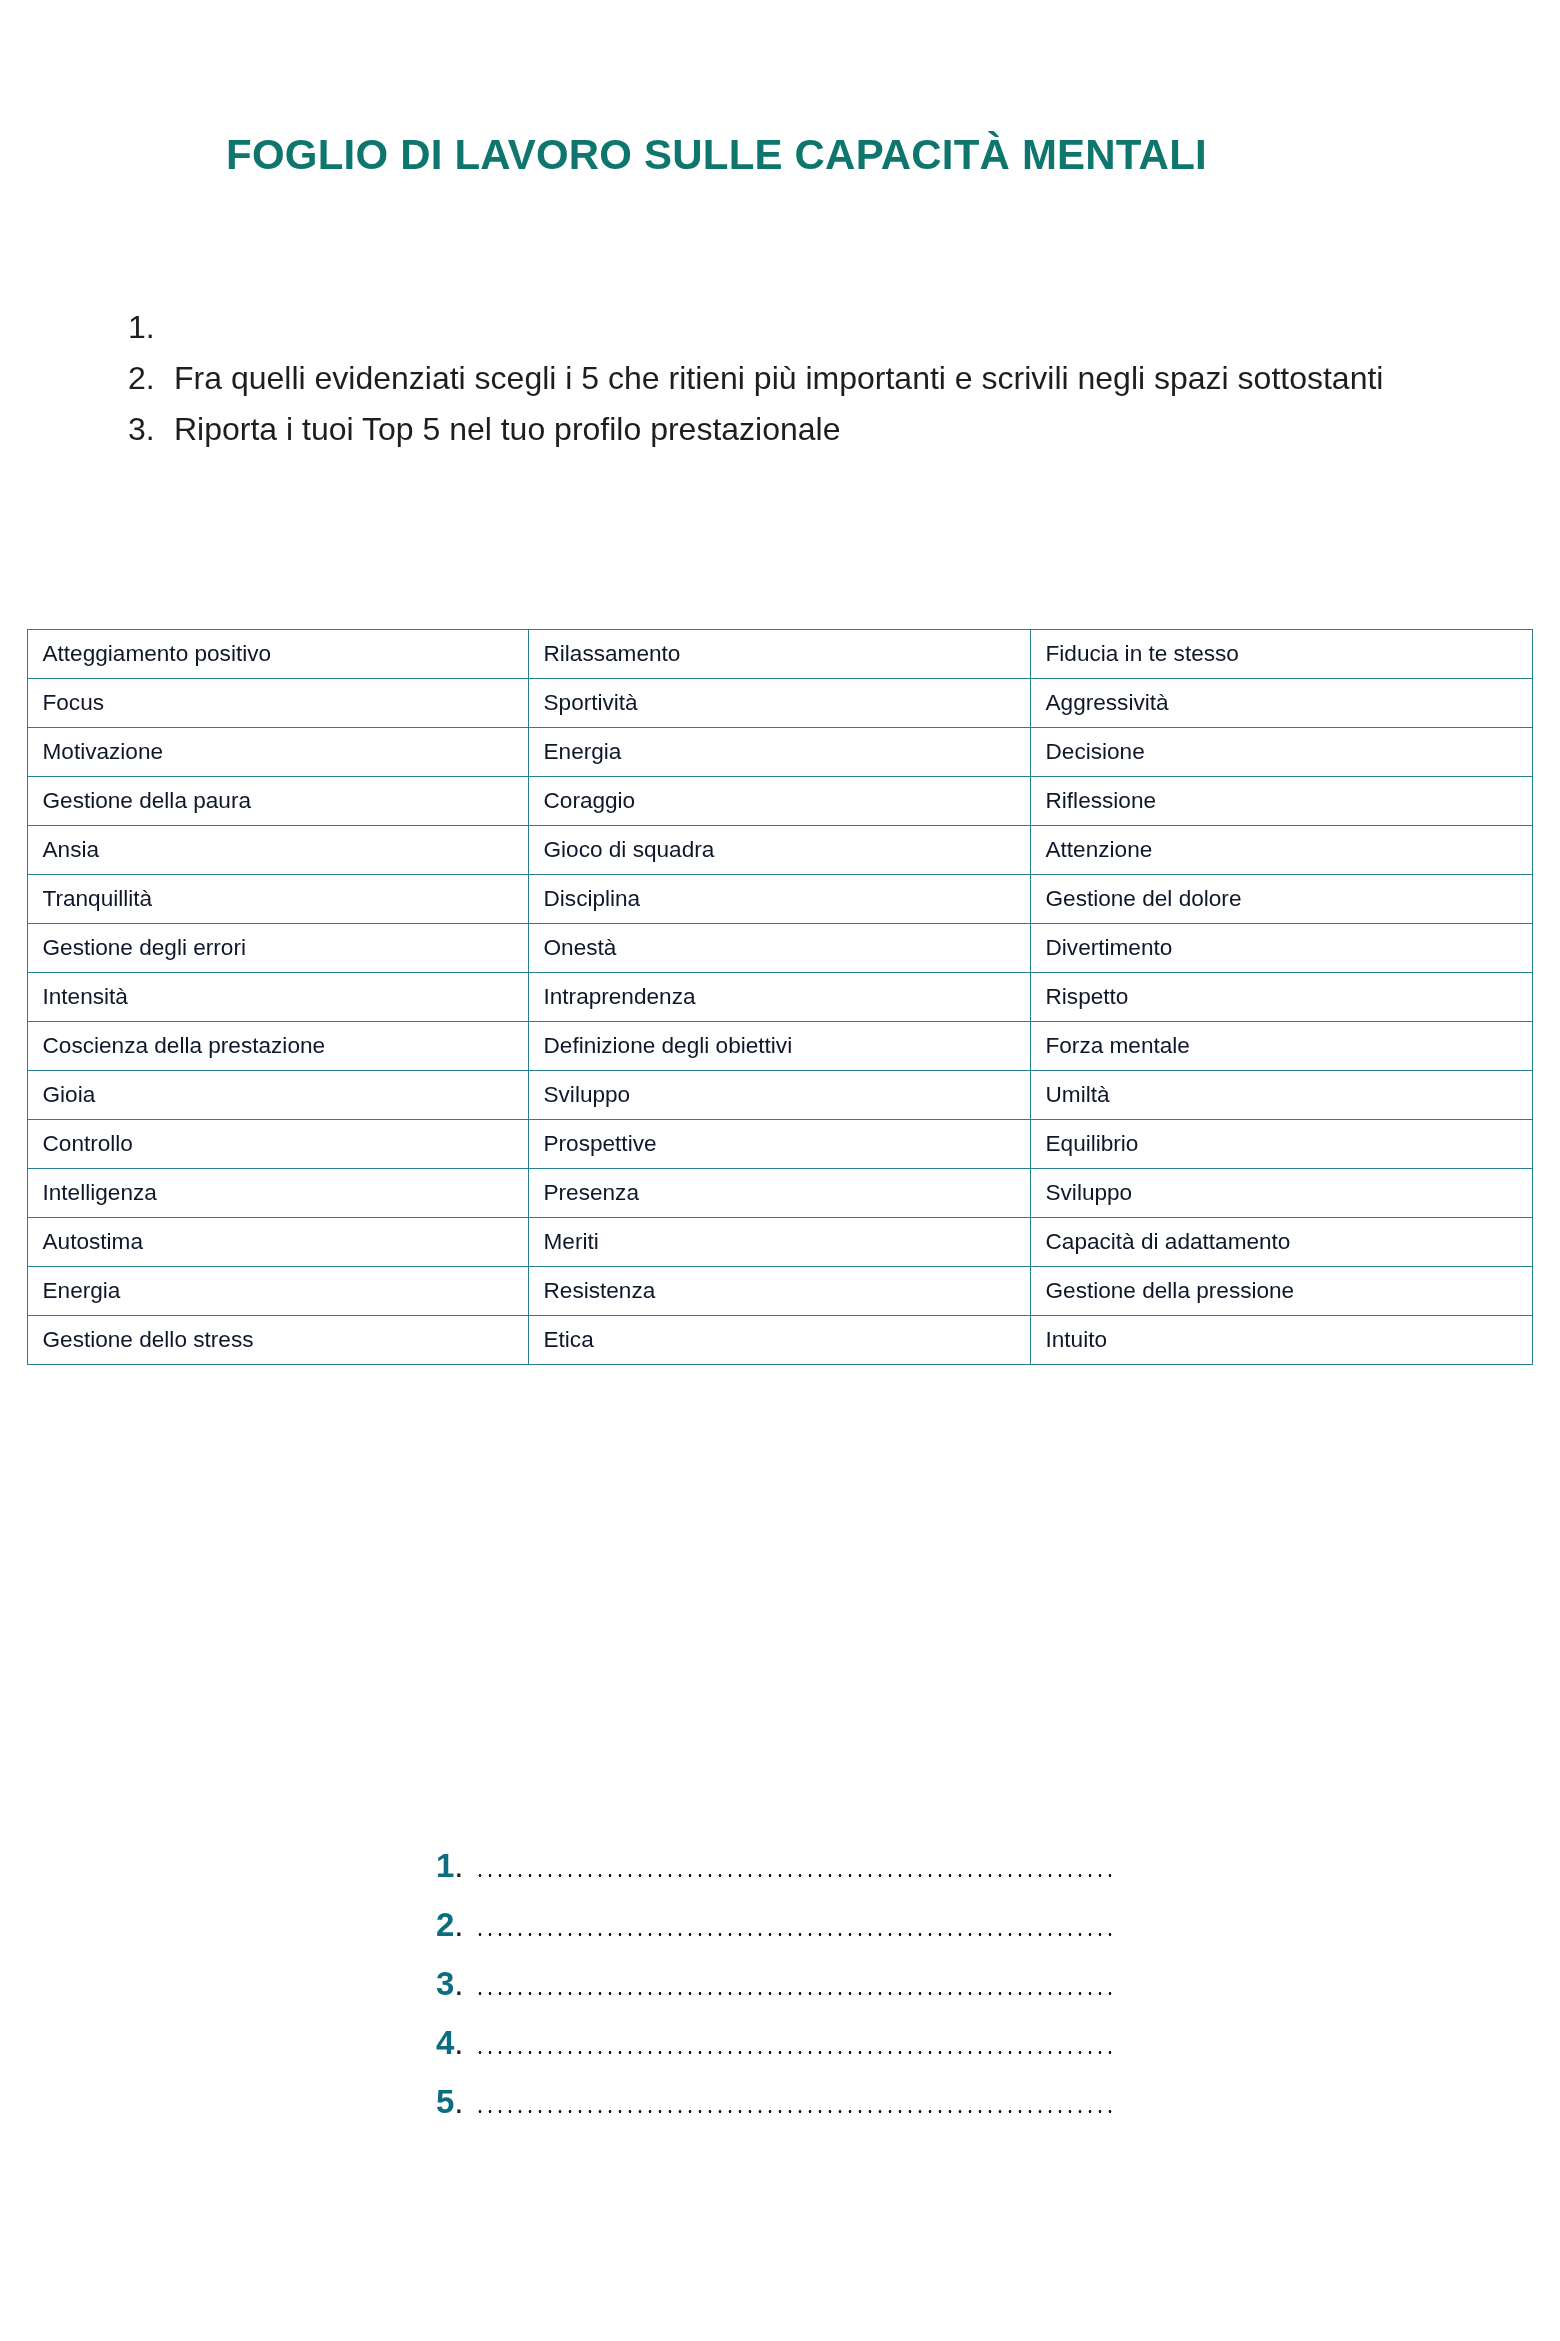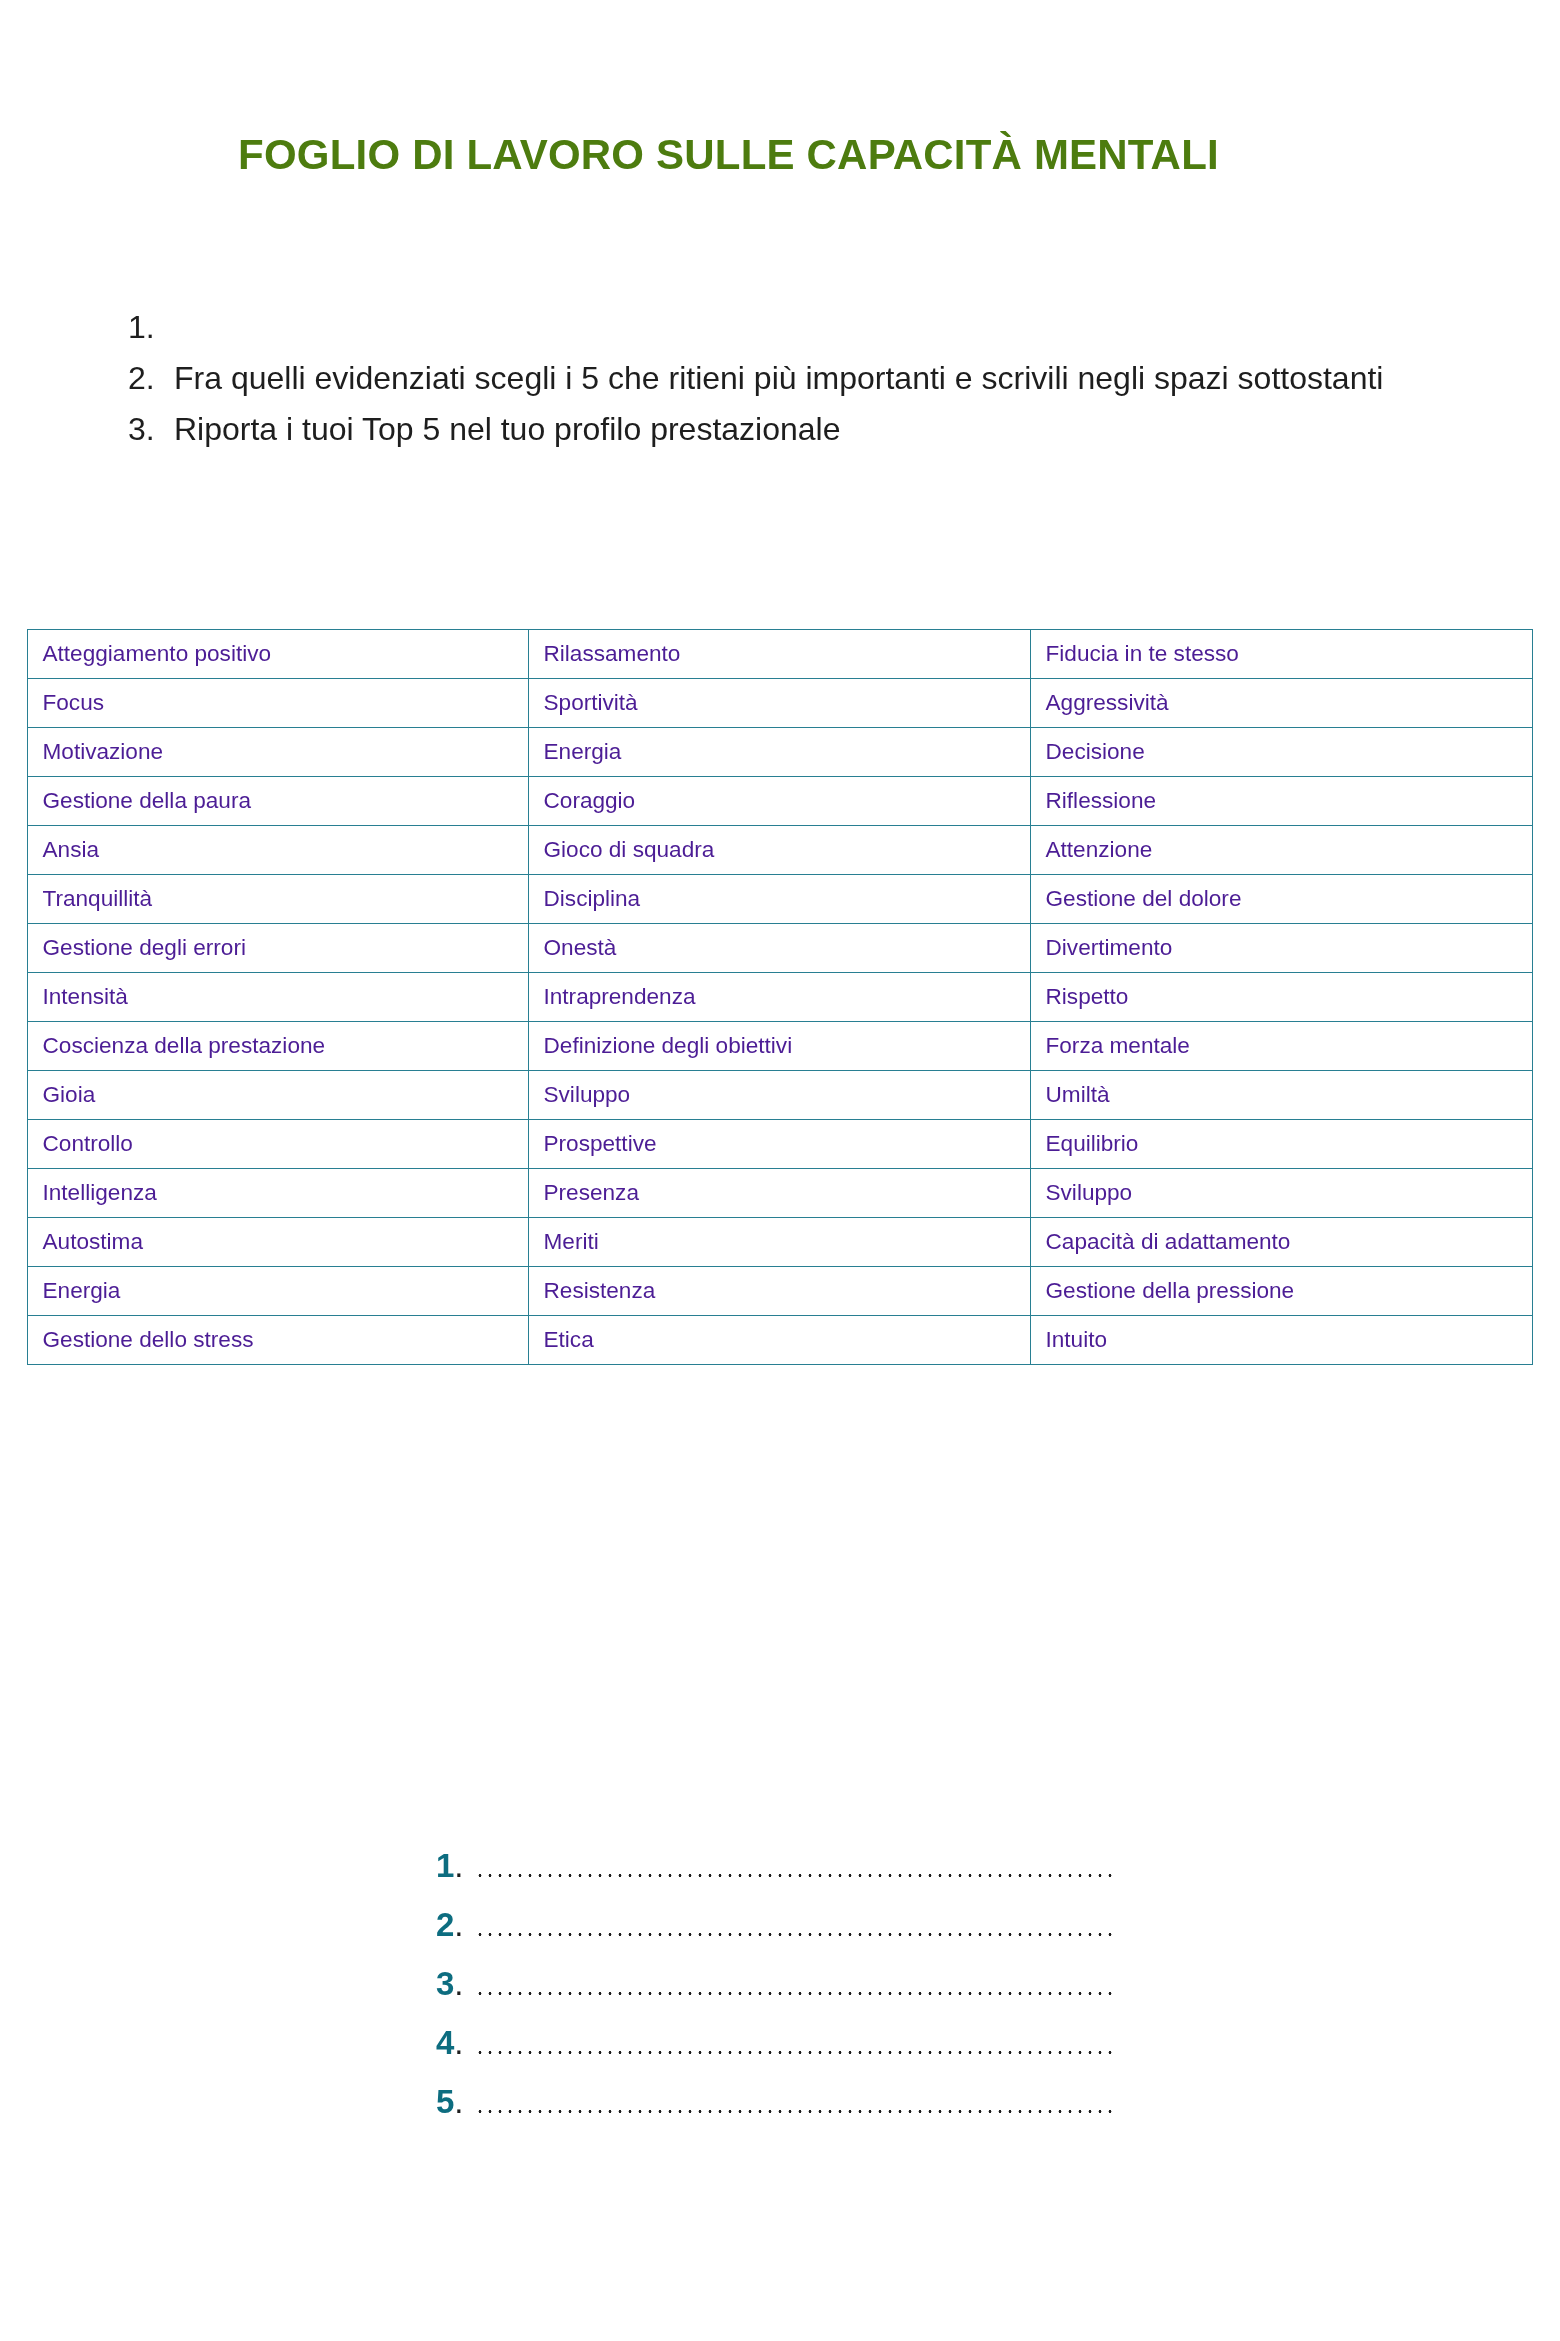--- a/index.html
+++ b/index.html
@@ -10,29 +10,29 @@
     body {
       width: 1561px;
       height: 2342px;
       position: relative;
       overflow: hidden;
       font-family: "Liberation Sans", sans-serif;
       color: #1e1e1e;
     }
     .title {
       position: absolute;
-      left: 12px;
+      left: 0;
       top: 127px;
       width: 1433px;
       text-align: center;
       font-family: "Liberation Sans", sans-serif;
       font-weight: bold;
       font-size: 42px;
       line-height: 56px;
-      color: #4d7c0f;
+      color: #0f766e;
       margin: 0;
       letter-spacing: 0.2px;
     }
     .instructions {
       position: absolute;
       left: 128px;
       top: 302px;
       margin: 0;
       padding: 0;
       list-style: none;
@@ -55,21 +55,21 @@
       width: 1505px;
       border-collapse: collapse;
       table-layout: fixed;
     }
     .factors td {
       border: 1.6px solid #287f92;
       height: 48px;
       padding: 0 0 0 14.5px;
       font-size: 22.6px;
       line-height: 24px;
-      color: #4c1d95;
+      color: #0f172a;
       vertical-align: middle;
       white-space: nowrap;
     }
     .factors col.c1 { width: 501px; }
     .factors col.c2 { width: 502px; }
     .factors col.c3 { width: 502px; }
     .top5 {
       position: absolute;
       left: 436px;
       top: 1846px;

